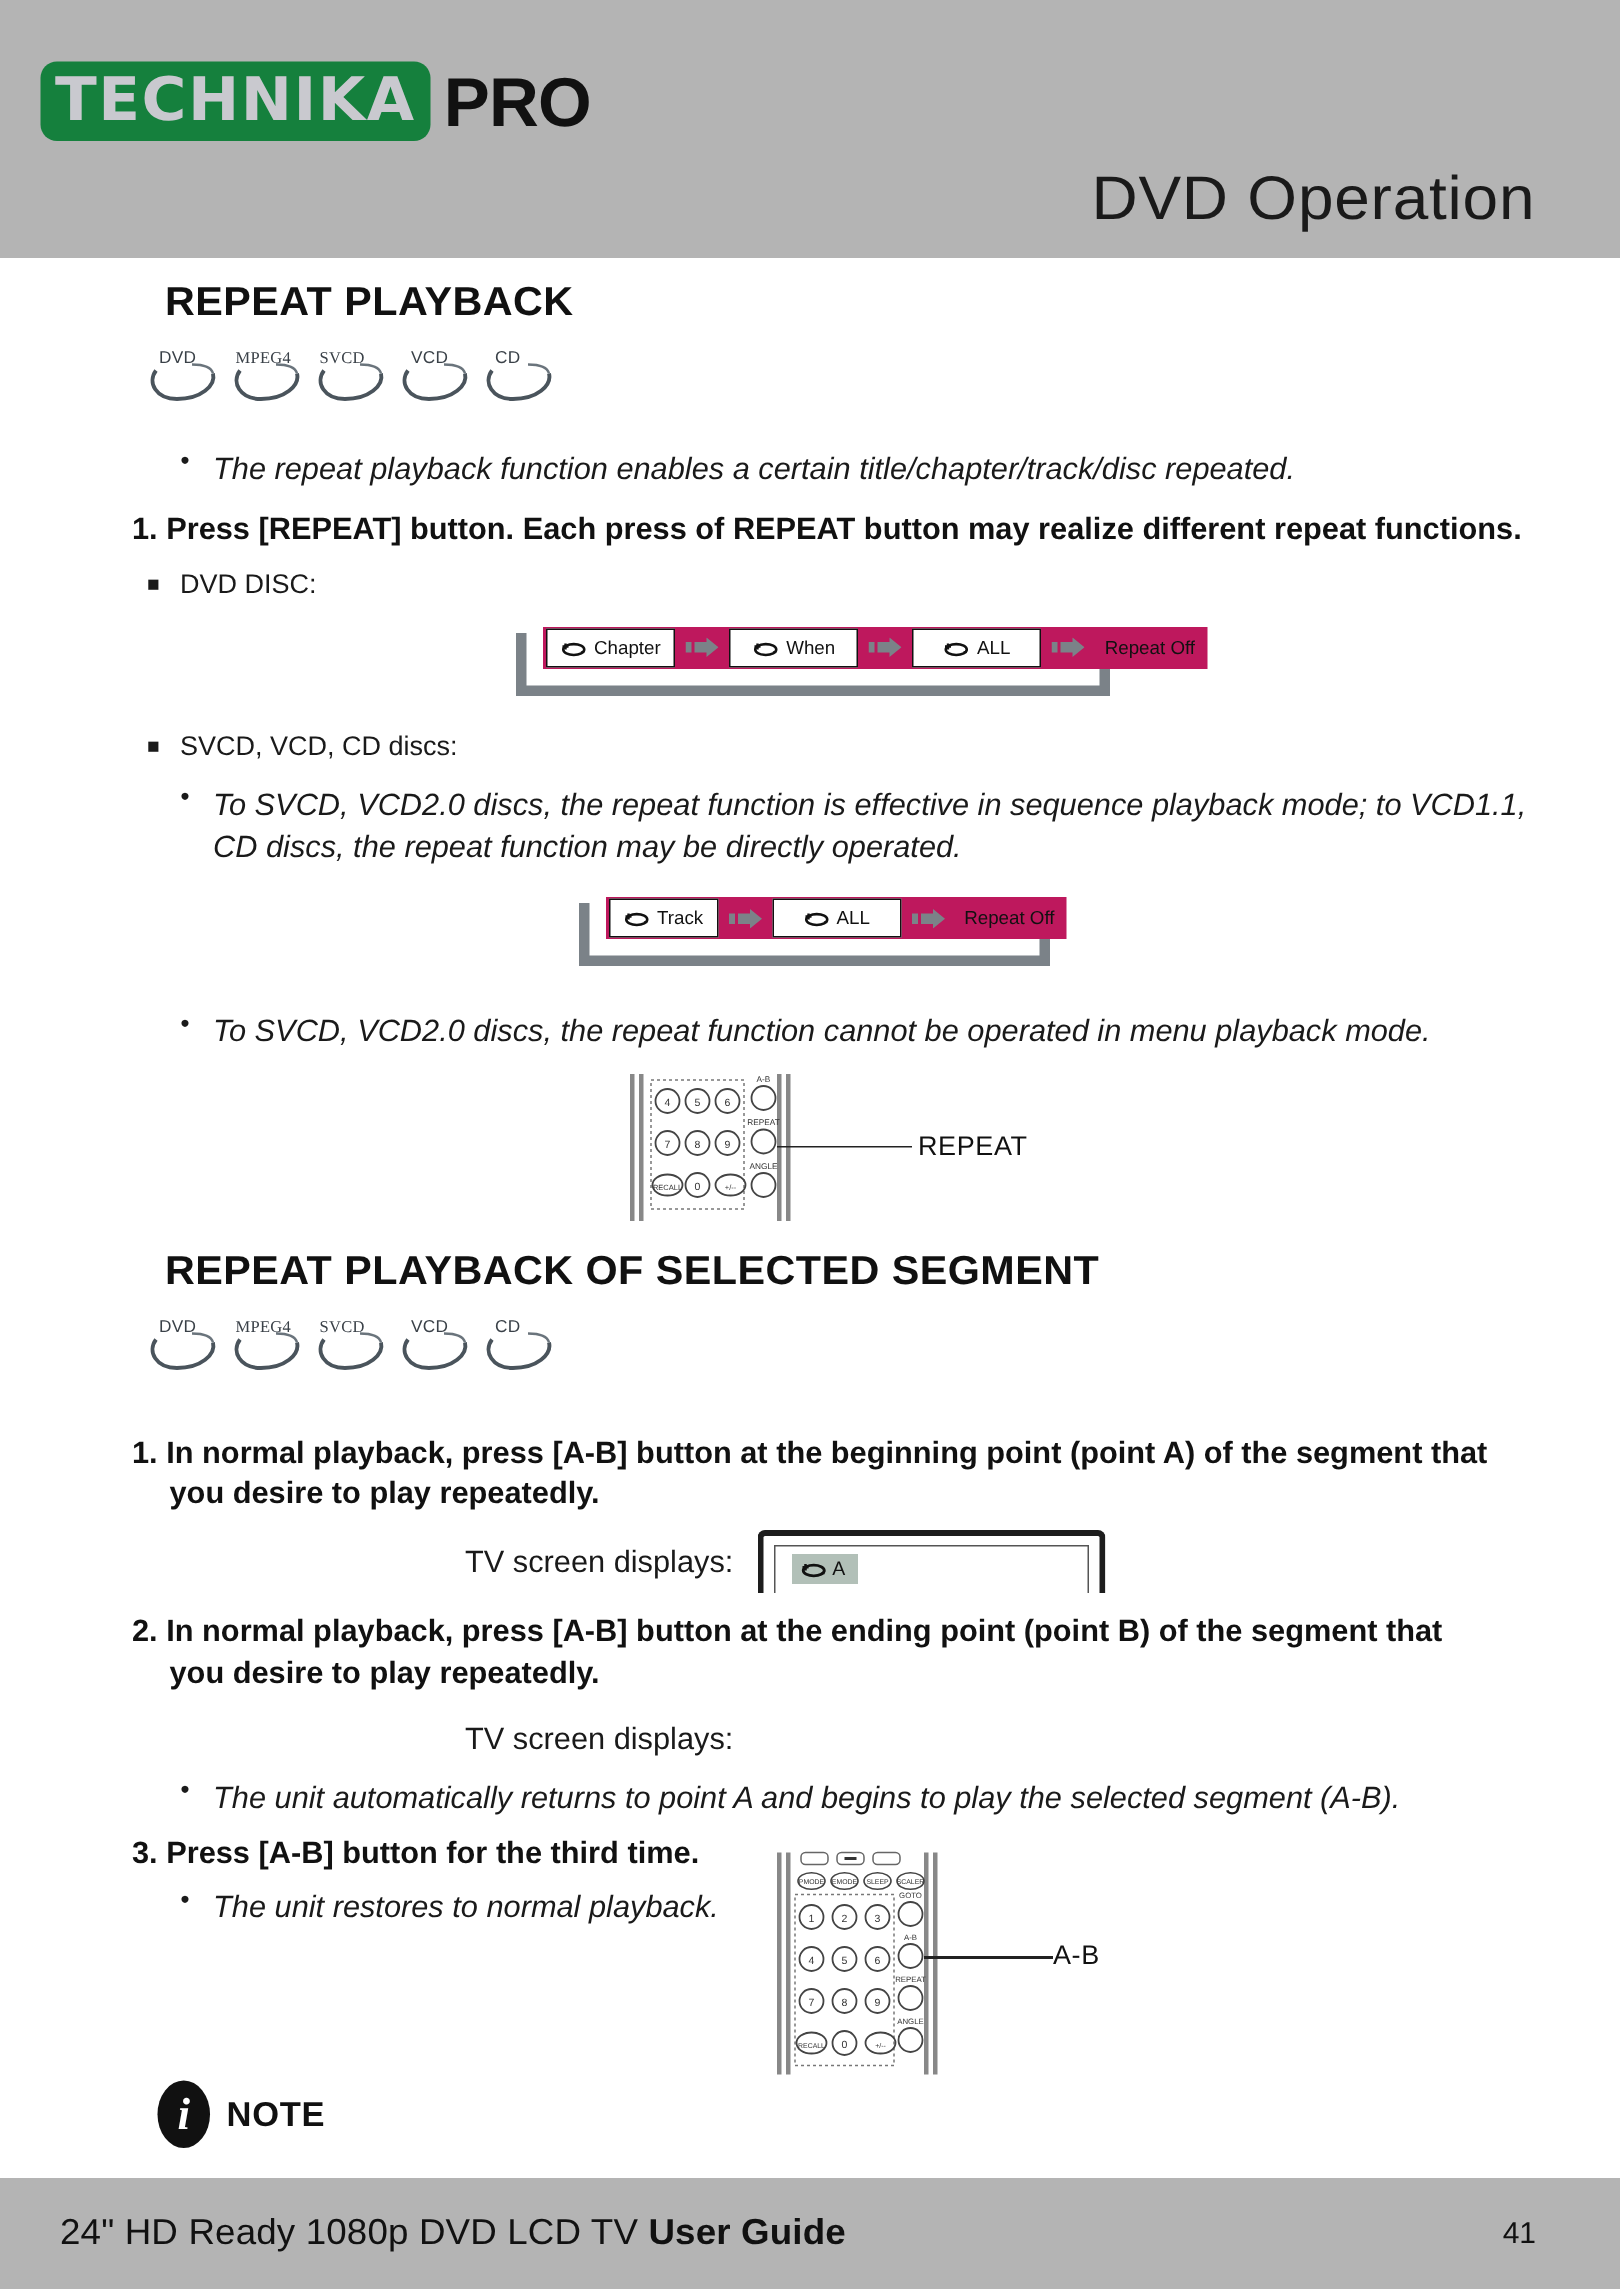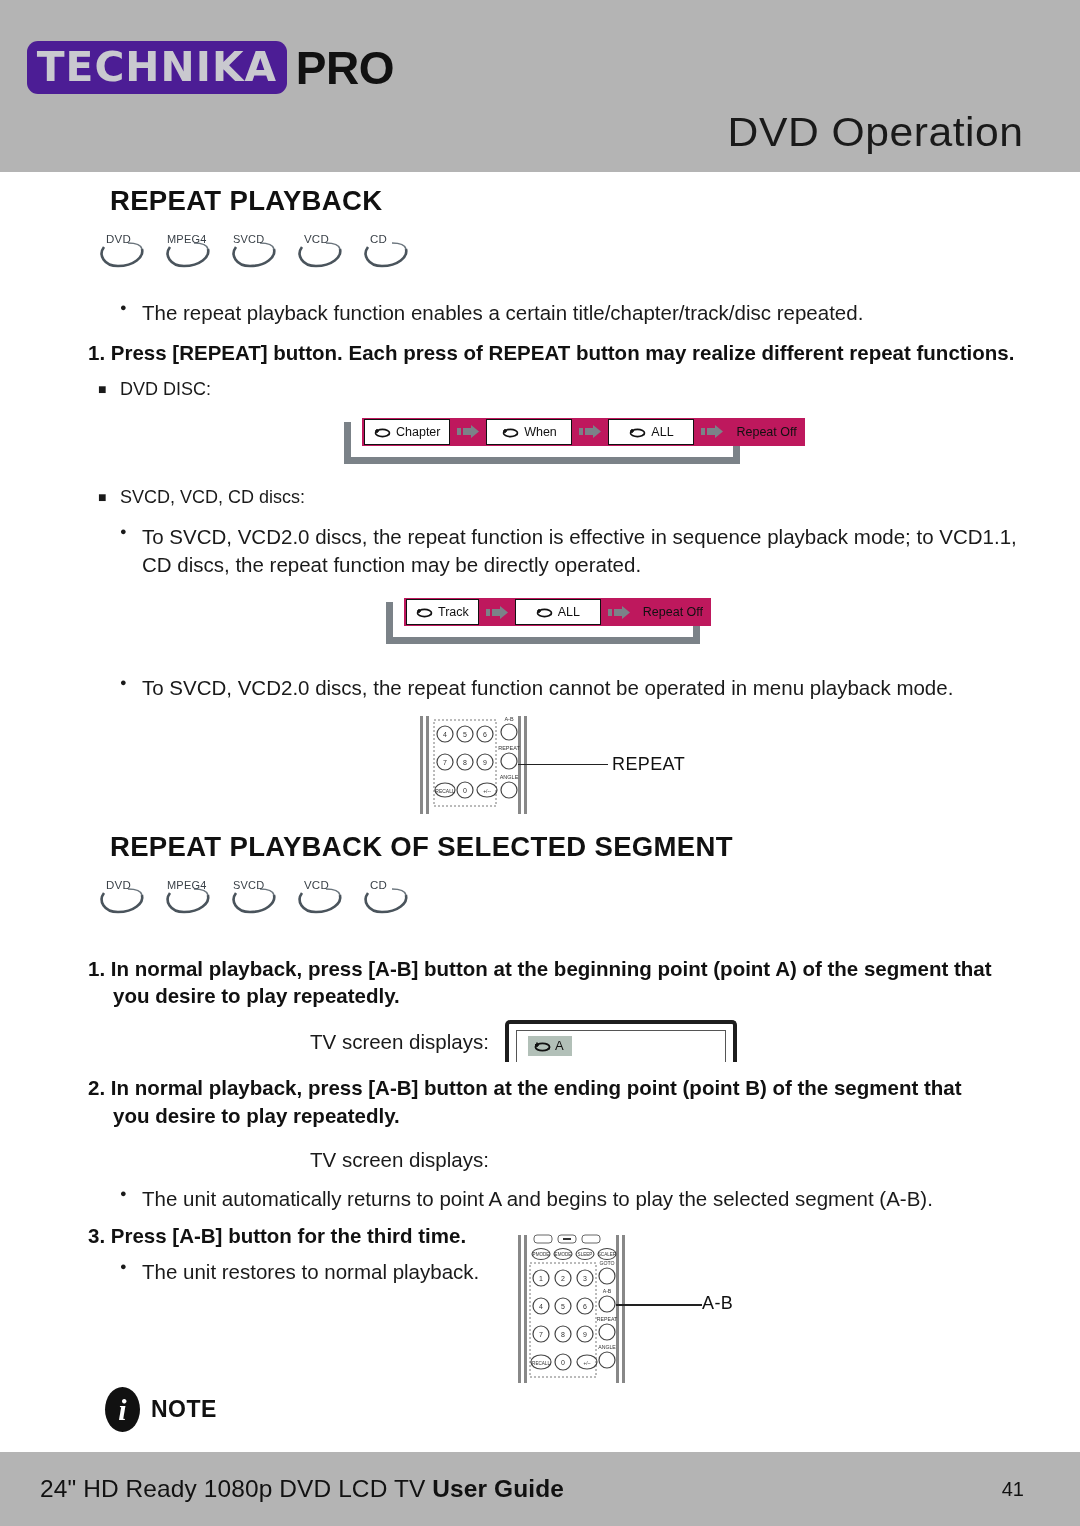--- a/index.html
+++ b/index.html
@@ -15,21 +15,21 @@
   
   .header {
     position: absolute; left:0; top:0; width:1080px; height:172px;
     background:#b4b4b4;
   }
   .logo-wrap {
     position:absolute; left:27px; top:41px;
     display:flex; align-items:center;
   }
   .logo-box {
-    background:#4c1d95; border-radius:11px;
+    background:#15803d; border-radius:11px;
     padding:6px 12px 7px 12px;
     display:flex; align-items:center;
   }
   .logo-text {
     font-family:"DejaVu Sans", sans-serif;
     font-weight:bold; font-size:40px; letter-spacing:1px;
     color:#c9c9cf; line-height:1;
     transform: scaleX(1.02);
   }
   .logo-pro {
@@ -47,35 +47,36 @@
   
   .content { position:absolute; left:0; top:172px; width:1080px; }
 
   h2.section-title {
     font-size:27px; font-weight:bold; letter-spacing:0.3px;
     margin: 14px 0 0 110px; color:#111;
     transform: scaleX(1.02); transform-origin: left center;
   }
 
   
-  .disc-row { display:flex; gap:14px; margin:16px 0 0 96px; }
+  .disc-row { display:flex; gap:4px; margin:16px 0 0 96px; }
   .disc-ico { position:relative; width:52px; height:40px; }
   .disc-ico svg { position:absolute; left:0; top:6px; }
   .disc-ico span {
     position:absolute; left:10px; top:0px;
     font-size:11.5px; color:#3a4148; font-weight:500;
     letter-spacing:0.2px; white-space:nowrap;
   }
-  .disc-ico.w span { left:5px; font-size:11px; }
+  .disc-ico.w span { left:5px; font-size:11px;font-family:Liberation Serif, serif; }
 
   
   .bullet-line {
     position:relative; margin-left:120px; margin-right:40px;
     font-size:20.5px; line-height:1.34; color:#1a1a1a;
     padding-left:22px;
+    font-style:italic;
   }
   .bullet-line:before {
     content:"\25CF"; position:absolute; left:0; top:1px; font-size:11px;
   }
   .num-line {
     margin-left:88px; margin-right:40px;
     font-size:20.5px; font-weight:bold; line-height:1.36; color:#111;
   }
   .num-line .ind { display:block; padding-left:25px; }
   .sq-line {

